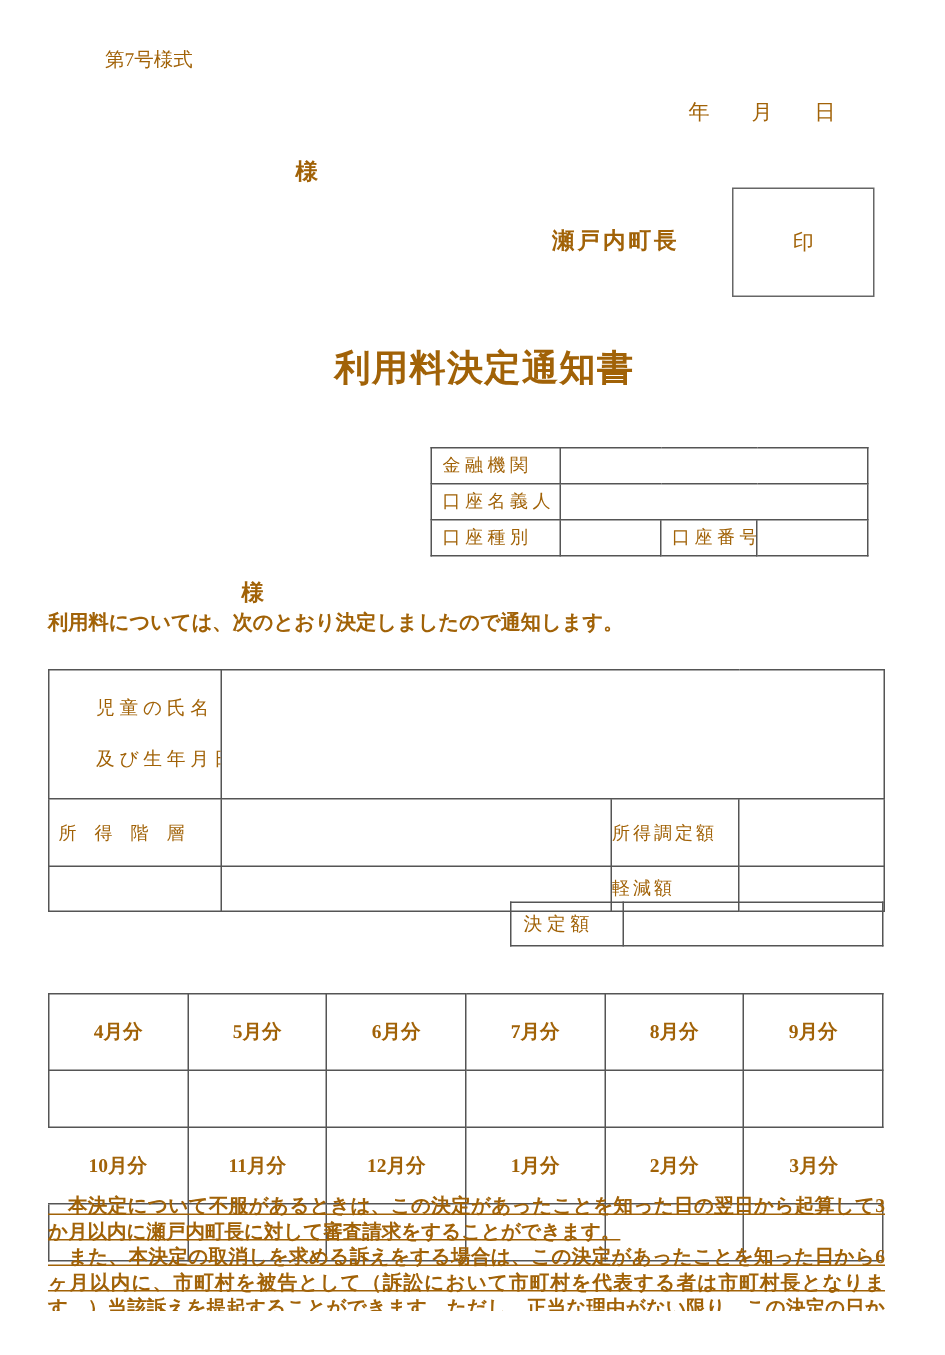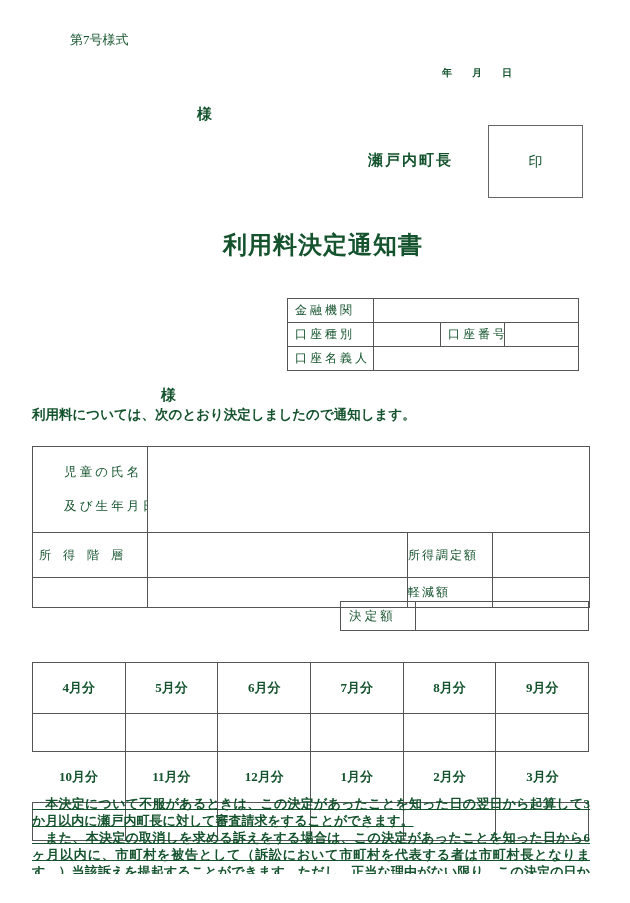--- a/index.html
+++ b/index.html
@@ -1,25 +1,25 @@
 <!DOCTYPE html>
 <html><head>
 <meta charset="utf-8">
 <style>
   * { margin:0; padding:0; box-sizing:border-box; }
   html,body { background:#fff; }
   .page {
     position:relative; width:630px; height:874px; background:#ffffff;
-    font-family:"Liberation Serif","DejaVu Serif",serif; color:#14532d;
+    font-family:"Liberation Serif","DejaVu Serif",serif; color:#a16207;
     overflow:hidden;
   }
   .abs { position:absolute; }
 
   .form-number { left:70px; top:31px; font-size:13px; }
-  .date-line   { left:442px; top:66px; font-size:10px; font-weight:bold; white-space:pre; }
+  .date-line   { left:459px; top:66px; font-size:14px; font-weight:normal; white-space:pre; }
   .addressee-top { left:197px; top:105px; font-size:15px; font-weight:bold; }
   .mayor       { left:368px; top:151px; font-size:15px; font-weight:bold; letter-spacing:2px; }
 
   .seal-box {
     left:488px; top:125px; width:95px; height:73px;
     border:1px solid #666; display:flex; align-items:center; justify-content:center;
     font-size:14px;
   }
 
   .doc-title {
@@ -83,28 +83,28 @@
         <col style="width:67px">
         <col style="width:64px">
         <col style="width:74px">
       </colgroup>
     <tbody>
         <tr>
       <td>金 融 機 関</td>
       <td colspan="3"></td>
     </tr>
     <tr>
+      <td>口 座 名 義 人</td>
+      <td colspan="3"></td>
+    </tr>
+    <tr>
       <td>口 座 種 別</td>
       <td></td>
       <td>口 座 番 号</td>
       <td></td>
-    </tr>
-    <tr>
-      <td>口 座 名 義 人</td>
-      <td colspan="3"></td>
     </tr>
   </tbody>
     </table>
 
   <div class="abs addressee-mid">様</div>
 
   <p class="abs intro">利用料については、次のとおり決定しましたので通知します。</p>
 
   <table class="abs main-table">
     <colgroup>

